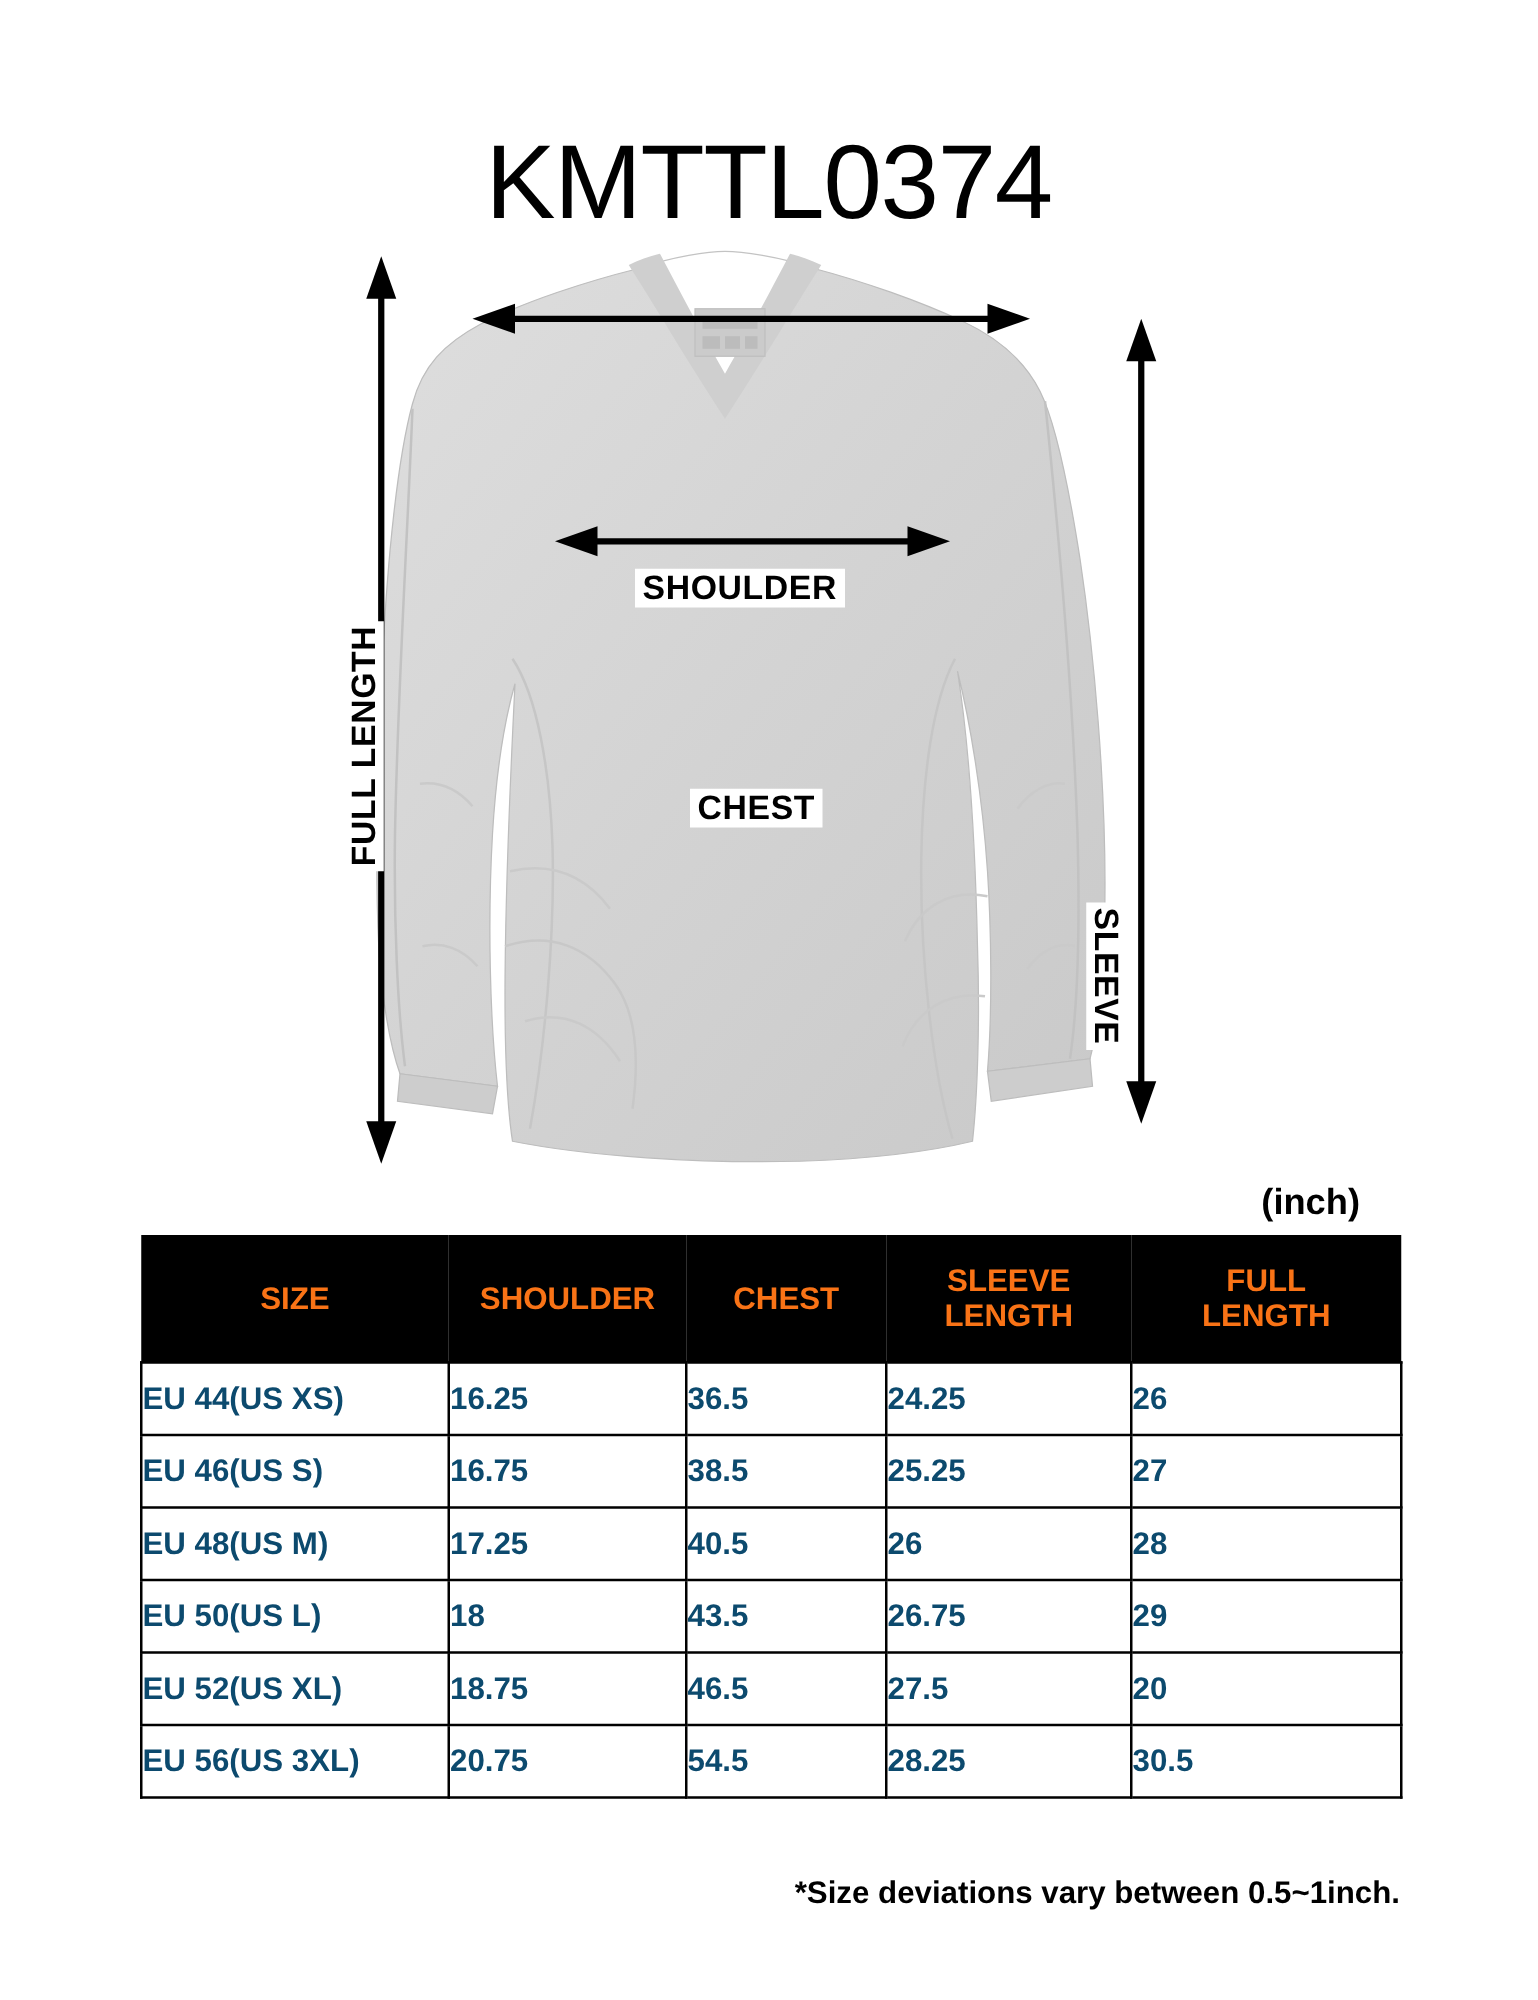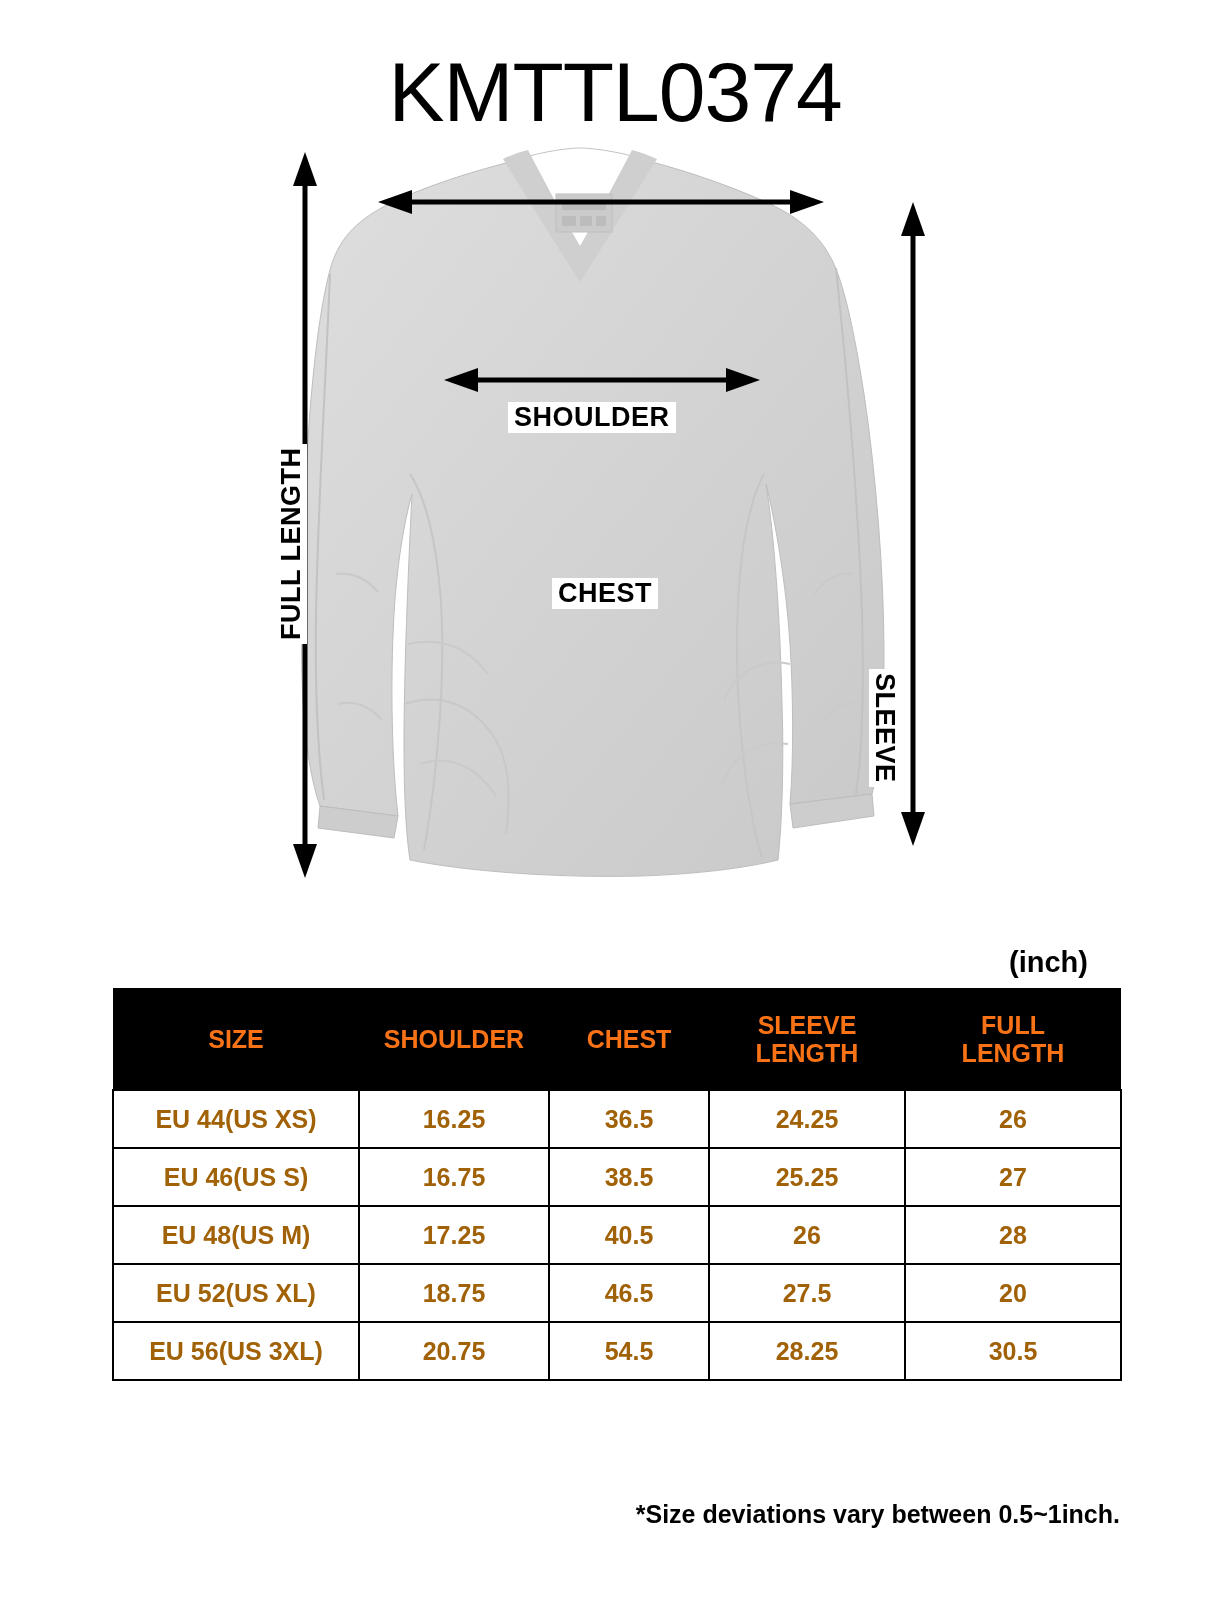--- a/index.html
+++ b/index.html
@@ -16,21 +16,21 @@
     overflow: hidden;
   }
 
   
   .title {
     text-align: center;
     font-size: 84px;
     font-weight: 400;
     letter-spacing: -1px;
     margin: 0;
-    padding-top: 50px;
+    padding-top: 103px;
     line-height: 1.0;
     font-family: "Liberation Sans", sans-serif;
   }
 
   
   .illustration {
     position: relative;
     width: 1230px;
     height: 760px;
     margin-top: 10px;
@@ -108,26 +108,25 @@
     font-size: 25px;
     font-weight: bold;
     padding: 14px 2px;
     line-height: 1.12;
     text-align: center;
     border: none;
   }
   table.size-table thead tr { height: 102px; }
   table.size-table td {
     border: 2px solid #000000;
-    text-align: center;
     font-size: 25px;
     font-weight: bold;
     height: 56px;
     padding: 0;
-    color: #a16207;
+    color: #0c4a6e;
   }
   table.size-table td.size-cell { font-size: 25px; }
 
   col.c-size { width: 246px; }
   col.c-shoulder { width: 190px; }
   col.c-chest { width: 160px; }
   col.c-sleeve { width: 196px; }
   col.c-full { width: 216px; }
 
   .footnote {
@@ -292,20 +291,27 @@
         <td>27</td>
       </tr>
       <tr>
         <td class="size-cell">EU 48(US M)</td>
         <td>17.25</td>
         <td>40.5</td>
         <td>26</td>
         <td>28</td>
       </tr>
       <tr>
+        <td class="size-cell">EU 50(US L)</td>
+        <td>18</td>
+        <td>43.5</td>
+        <td>26.75</td>
+        <td>29</td>
+      </tr>
+      <tr>
         <td class="size-cell">EU 52(US XL)</td>
         <td>18.75</td>
         <td>46.5</td>
         <td>27.5</td>
         <td>20</td>
       </tr>
       <tr>
         <td class="size-cell">EU 56(US 3XL)</td>
         <td>20.75</td>
         <td>54.5</td>

